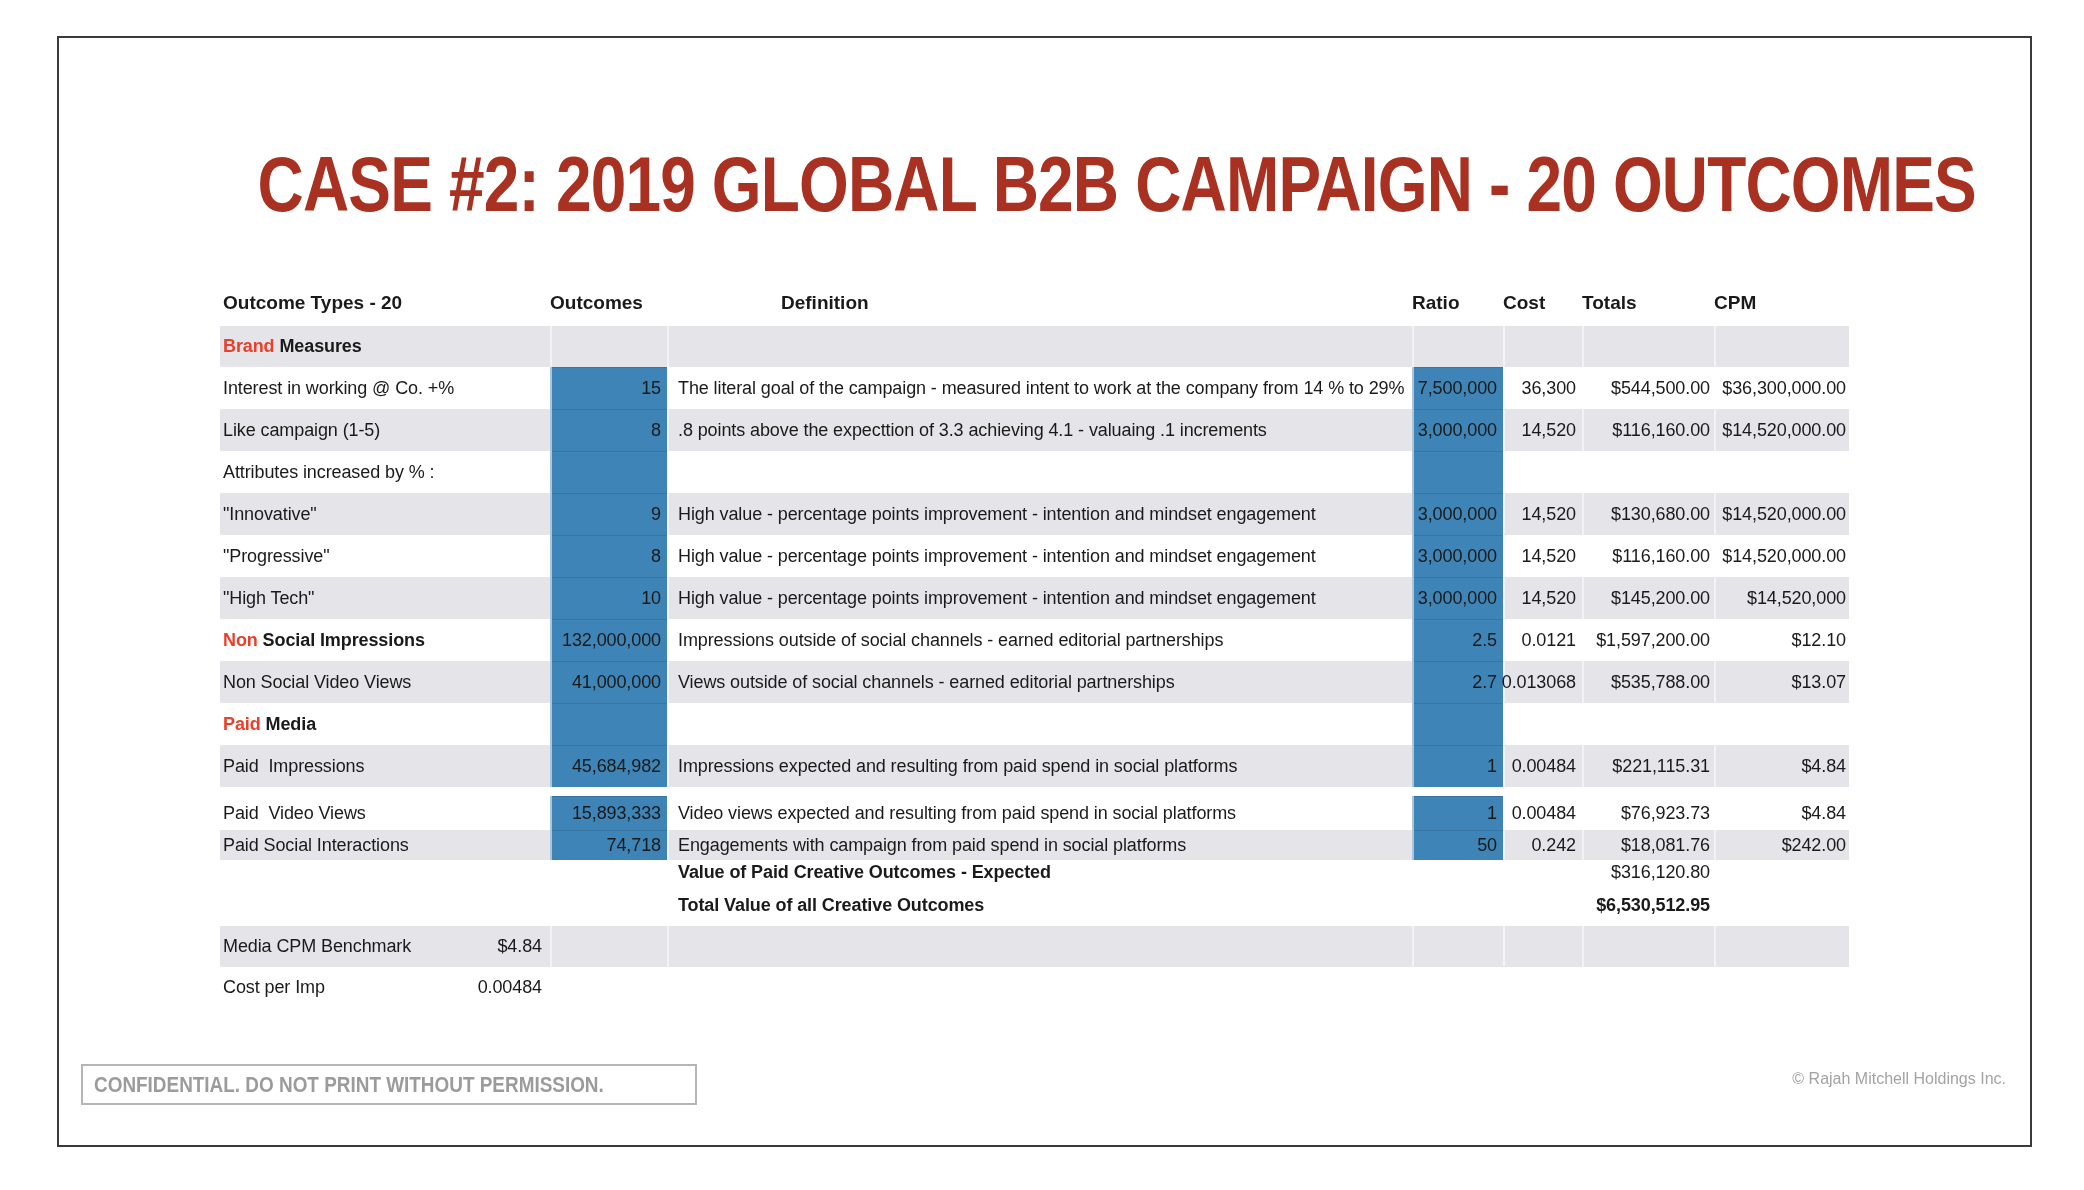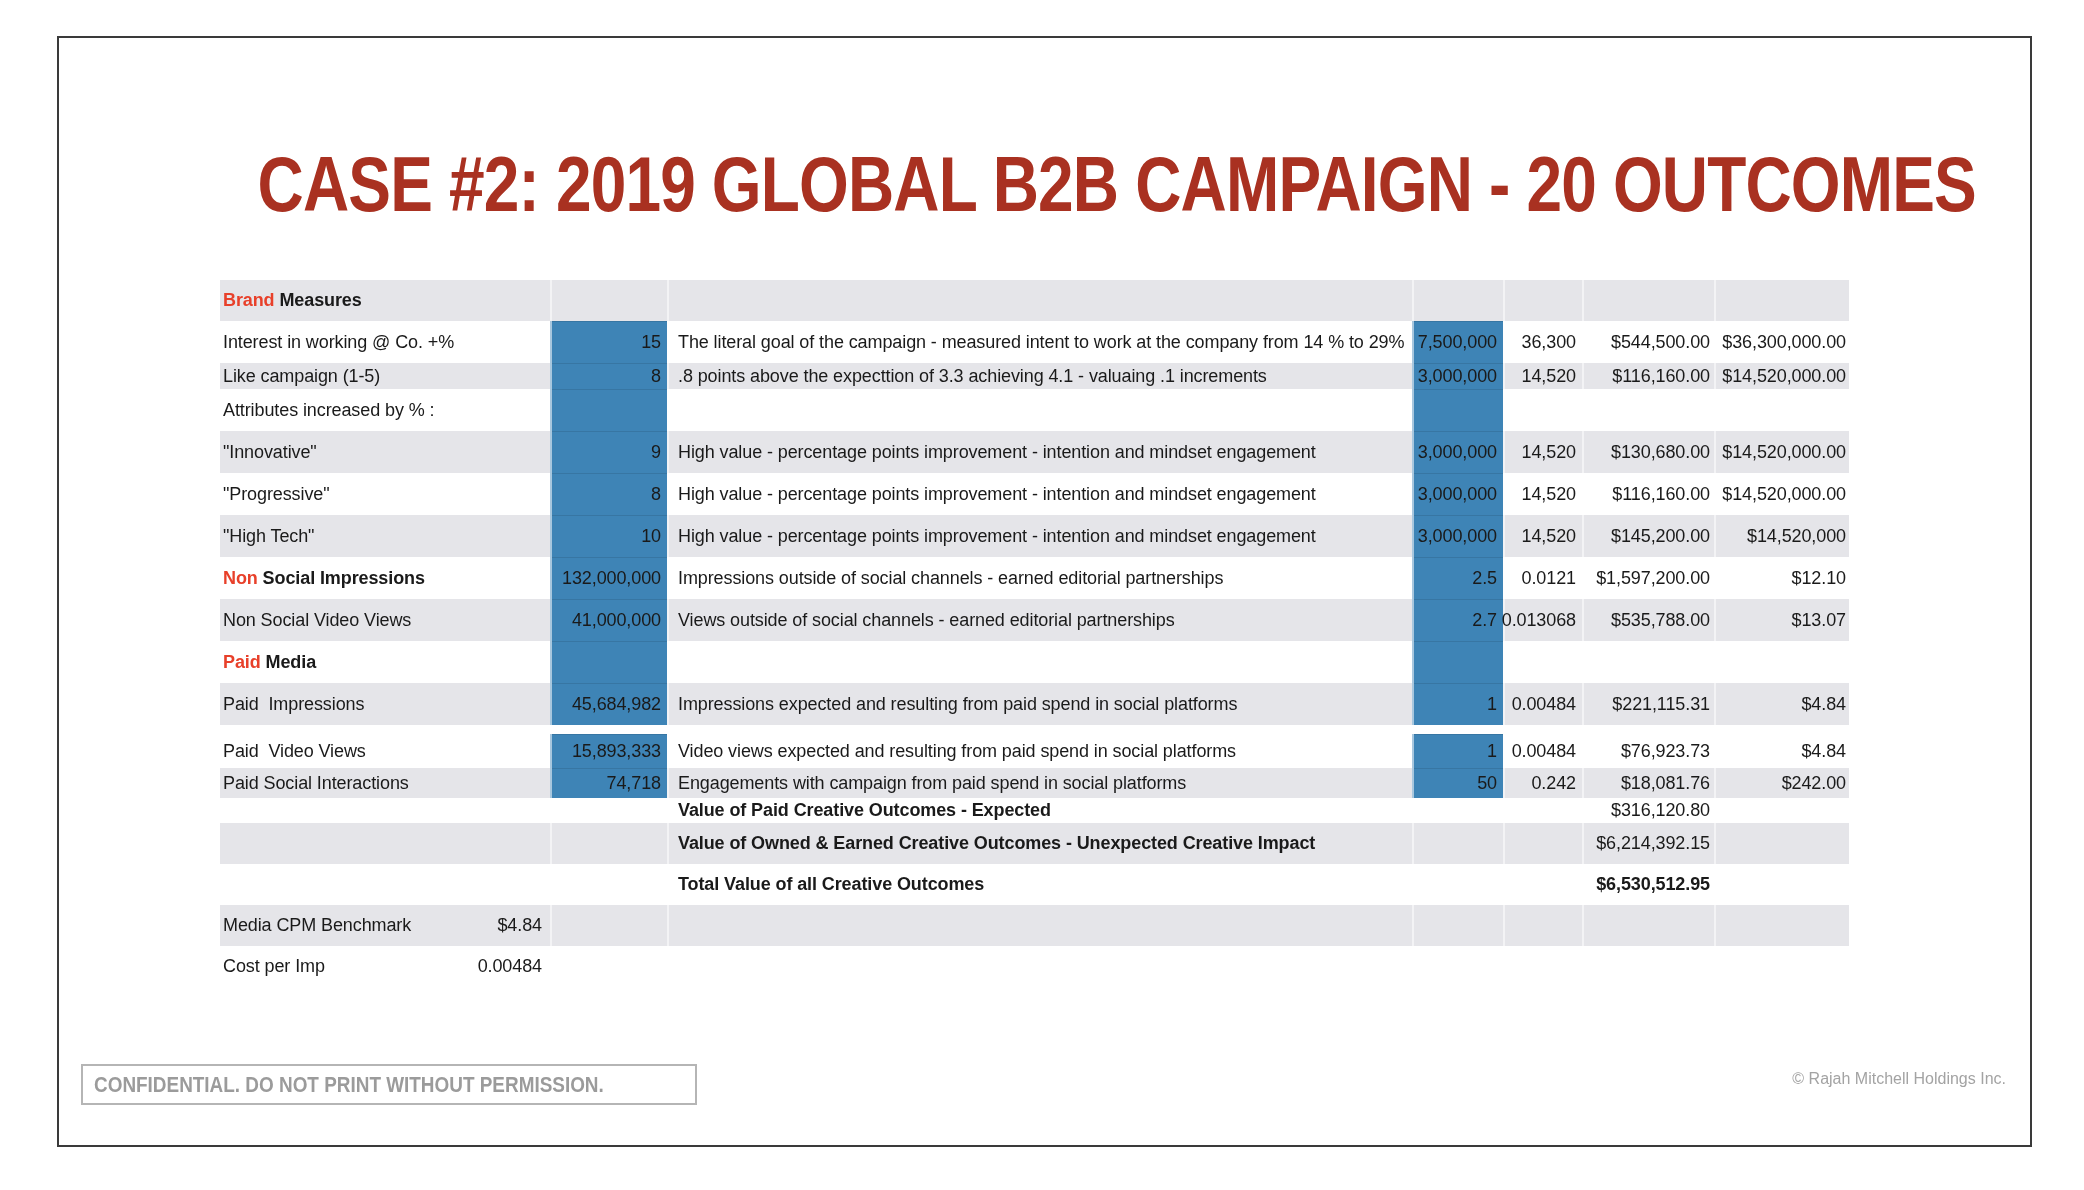--- a/index.html
+++ b/index.html
@@ -45,20 +45,29 @@
 </head>
 <body>
 
 <div class="slide-border"></div>
 
 <div class="slide-title">
   <div class="t">CASE #2: 2019 GLOBAL B2B CAMPAIGN - 20 OUTCOMES</div>
 </div>
 
 <div class="tbl">
+  <div class="hrow">
+    <div class="hc c0">Outcome Types - 20</div>
+    <div class="hc c1">Outcomes</div>
+    <div class="hc c2">Definition</div>
+    <div class="hc c3">Ratio</div>
+    <div class="hc c4">Cost</div>
+    <div class="hc c5">Totals</div>
+    <div class="hc c6">CPM</div>
+  </div>
   <div id="rows-host">
       <div class="row gray" style="height: 41px;">
         <div class="cell c0">
           <span class="accent">Brand</span>
           <span class="lbl bold"> Measures</span>
         </div>
         <div class="cell c1"></div>
         <div class="cell c2"></div>
         <div class="cell c3"></div>
         <div class="cell c4"></div>
@@ -69,21 +78,21 @@
         <div class="cell c0">
           <span class="lbl">Interest in working @ Co. +%</span>
         </div>
         <div class="cell c1 blue">15</div>
         <div class="cell c2">The literal goal of the campaign - measured intent to work at the company from 14 % to 29%</div>
         <div class="cell c3 blue">7,500,000</div>
         <div class="cell c4">36,300</div>
         <div class="cell c5">$544,500.00</div>
         <div class="cell c6">$36,300,000.00</div>
       </div>
-      <div class="row gray" style="height: 26px;">
+      <div class="row gray" style="height: 42px;">
         <div class="cell c0">
           <span class="lbl">Like campaign (1-5)</span>
         </div>
         <div class="cell c1 blue">8</div>
         <div class="cell c2">.8 points above the expecttion of 3.3 achieving 4.1 - valuaing .1 increments</div>
         <div class="cell c3 blue">3,000,000</div>
         <div class="cell c4">14,520</div>
         <div class="cell c5">$116,160.00</div>
         <div class="cell c6">$14,520,000.00</div>
       </div>
@@ -201,29 +210,20 @@
       </div>
       <div class="row white" style="height: 25px;">
         <div class="cell c0"></div>
         <div class="cell c1"></div>
         <div class="cell c2 bold">Value of Paid Creative Outcomes - Expected</div>
         <div class="cell c3"></div>
         <div class="cell c4"></div>
         <div class="cell c5">$316,120.80</div>
         <div class="cell c6"></div>
       </div>
-      <div class="row gray" style="height: 41px;">
-        <div class="cell c0"></div>
-        <div class="cell c1"></div>
-        <div class="cell c2 bold">Value of Owned &amp; Earned Creative Outcomes - Unexpected Creative Impact</div>
-        <div class="cell c3"></div>
-        <div class="cell c4"></div>
-        <div class="cell c5">$6,214,392.15</div>
-        <div class="cell c6"></div>
-      </div>
       <div class="row white" style="height: 41px;">
         <div class="cell c0"></div>
         <div class="cell c1"></div>
         <div class="cell c2 bold">Total Value of all Creative Outcomes</div>
         <div class="cell c3"></div>
         <div class="cell c4"></div>
         <div class="cell c5 bold">$6,530,512.95</div>
         <div class="cell c6"></div>
       </div>
       <div class="row gray" style="height: 41px;">

